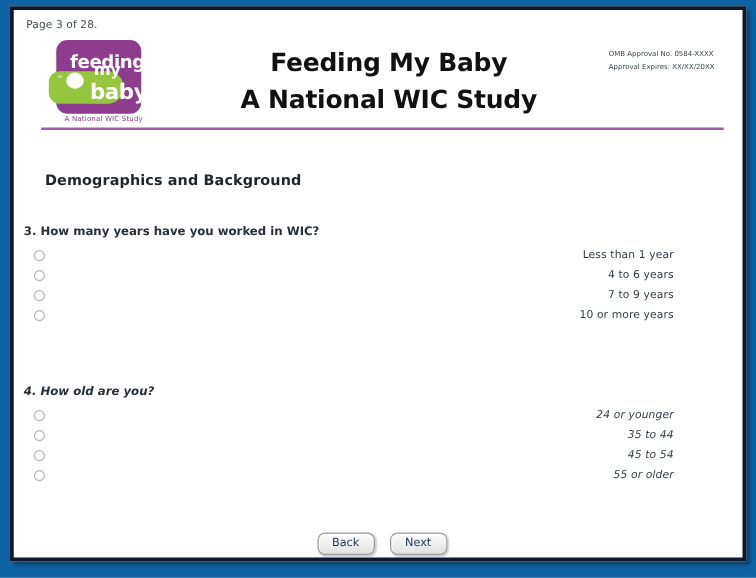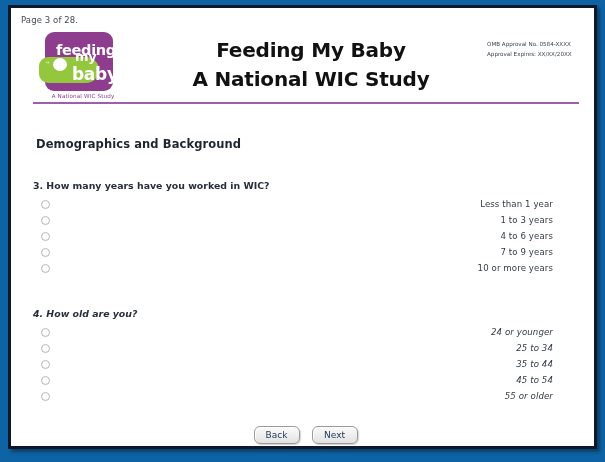--- a/index.html
+++ b/index.html
@@ -168,21 +168,21 @@
     position: absolute;
     left: 25px;
     top: 129px;
     font-size: 11.5px;
     font-weight: bold;
     color: #1d2530;
     letter-spacing: 0.1px;
     font-family: "DejaVu Sans", sans-serif;
   }
 
-  .question-block { position: absolute; left: 22px; width: 520px; }
+  .question-block { position: absolute; left: 8px; width: 520px; }
   #question-3 { top: 172px; }
   #question-4 { top: 300px; font-style: italic; }
 
   .question-text {
     font-size: 9.4px;
     font-weight: bold;
     color: #262f3b;
     margin-bottom: 5px;
     font-family: "DejaVu Sans", sans-serif;
   }
@@ -276,46 +276,38 @@
 
     <div class="question-block" id="question-3">
       <div class="question-text">3. How many years have you worked in WIC?</div>
 
       <div class="option-row">
         <span class="radio-dot"></span>
         <span class="option-label">Less than 1 year</span>
       </div>
       <div class="option-row">
         <span class="radio-dot"></span>
-        <span class="option-label">1 to 3 years</span>
-      </div>
-      <div class="option-row">
-        <span class="radio-dot"></span>
         <span class="option-label">4 to 6 years</span>
       </div>
       <div class="option-row">
         <span class="radio-dot"></span>
         <span class="option-label">7 to 9 years</span>
       </div>
       <div class="option-row">
         <span class="radio-dot"></span>
         <span class="option-label">10 or more years</span>
       </div>
     </div>
 
     <div class="question-block" id="question-4">
       <div class="question-text">4. How old are you?</div>
 
       <div class="option-row">
         <span class="radio-dot"></span>
         <span class="option-label">24 or younger</span>
-      </div>
-      <div class="option-row">
-        <span class="radio-dot"></span>
-        <span class="option-label">25 to 34</span>
       </div>
       <div class="option-row">
         <span class="radio-dot"></span>
         <span class="option-label">35 to 44</span>
       </div>
       <div class="option-row">
         <span class="radio-dot"></span>
         <span class="option-label">45 to 54</span>
       </div>
       <div class="option-row">

